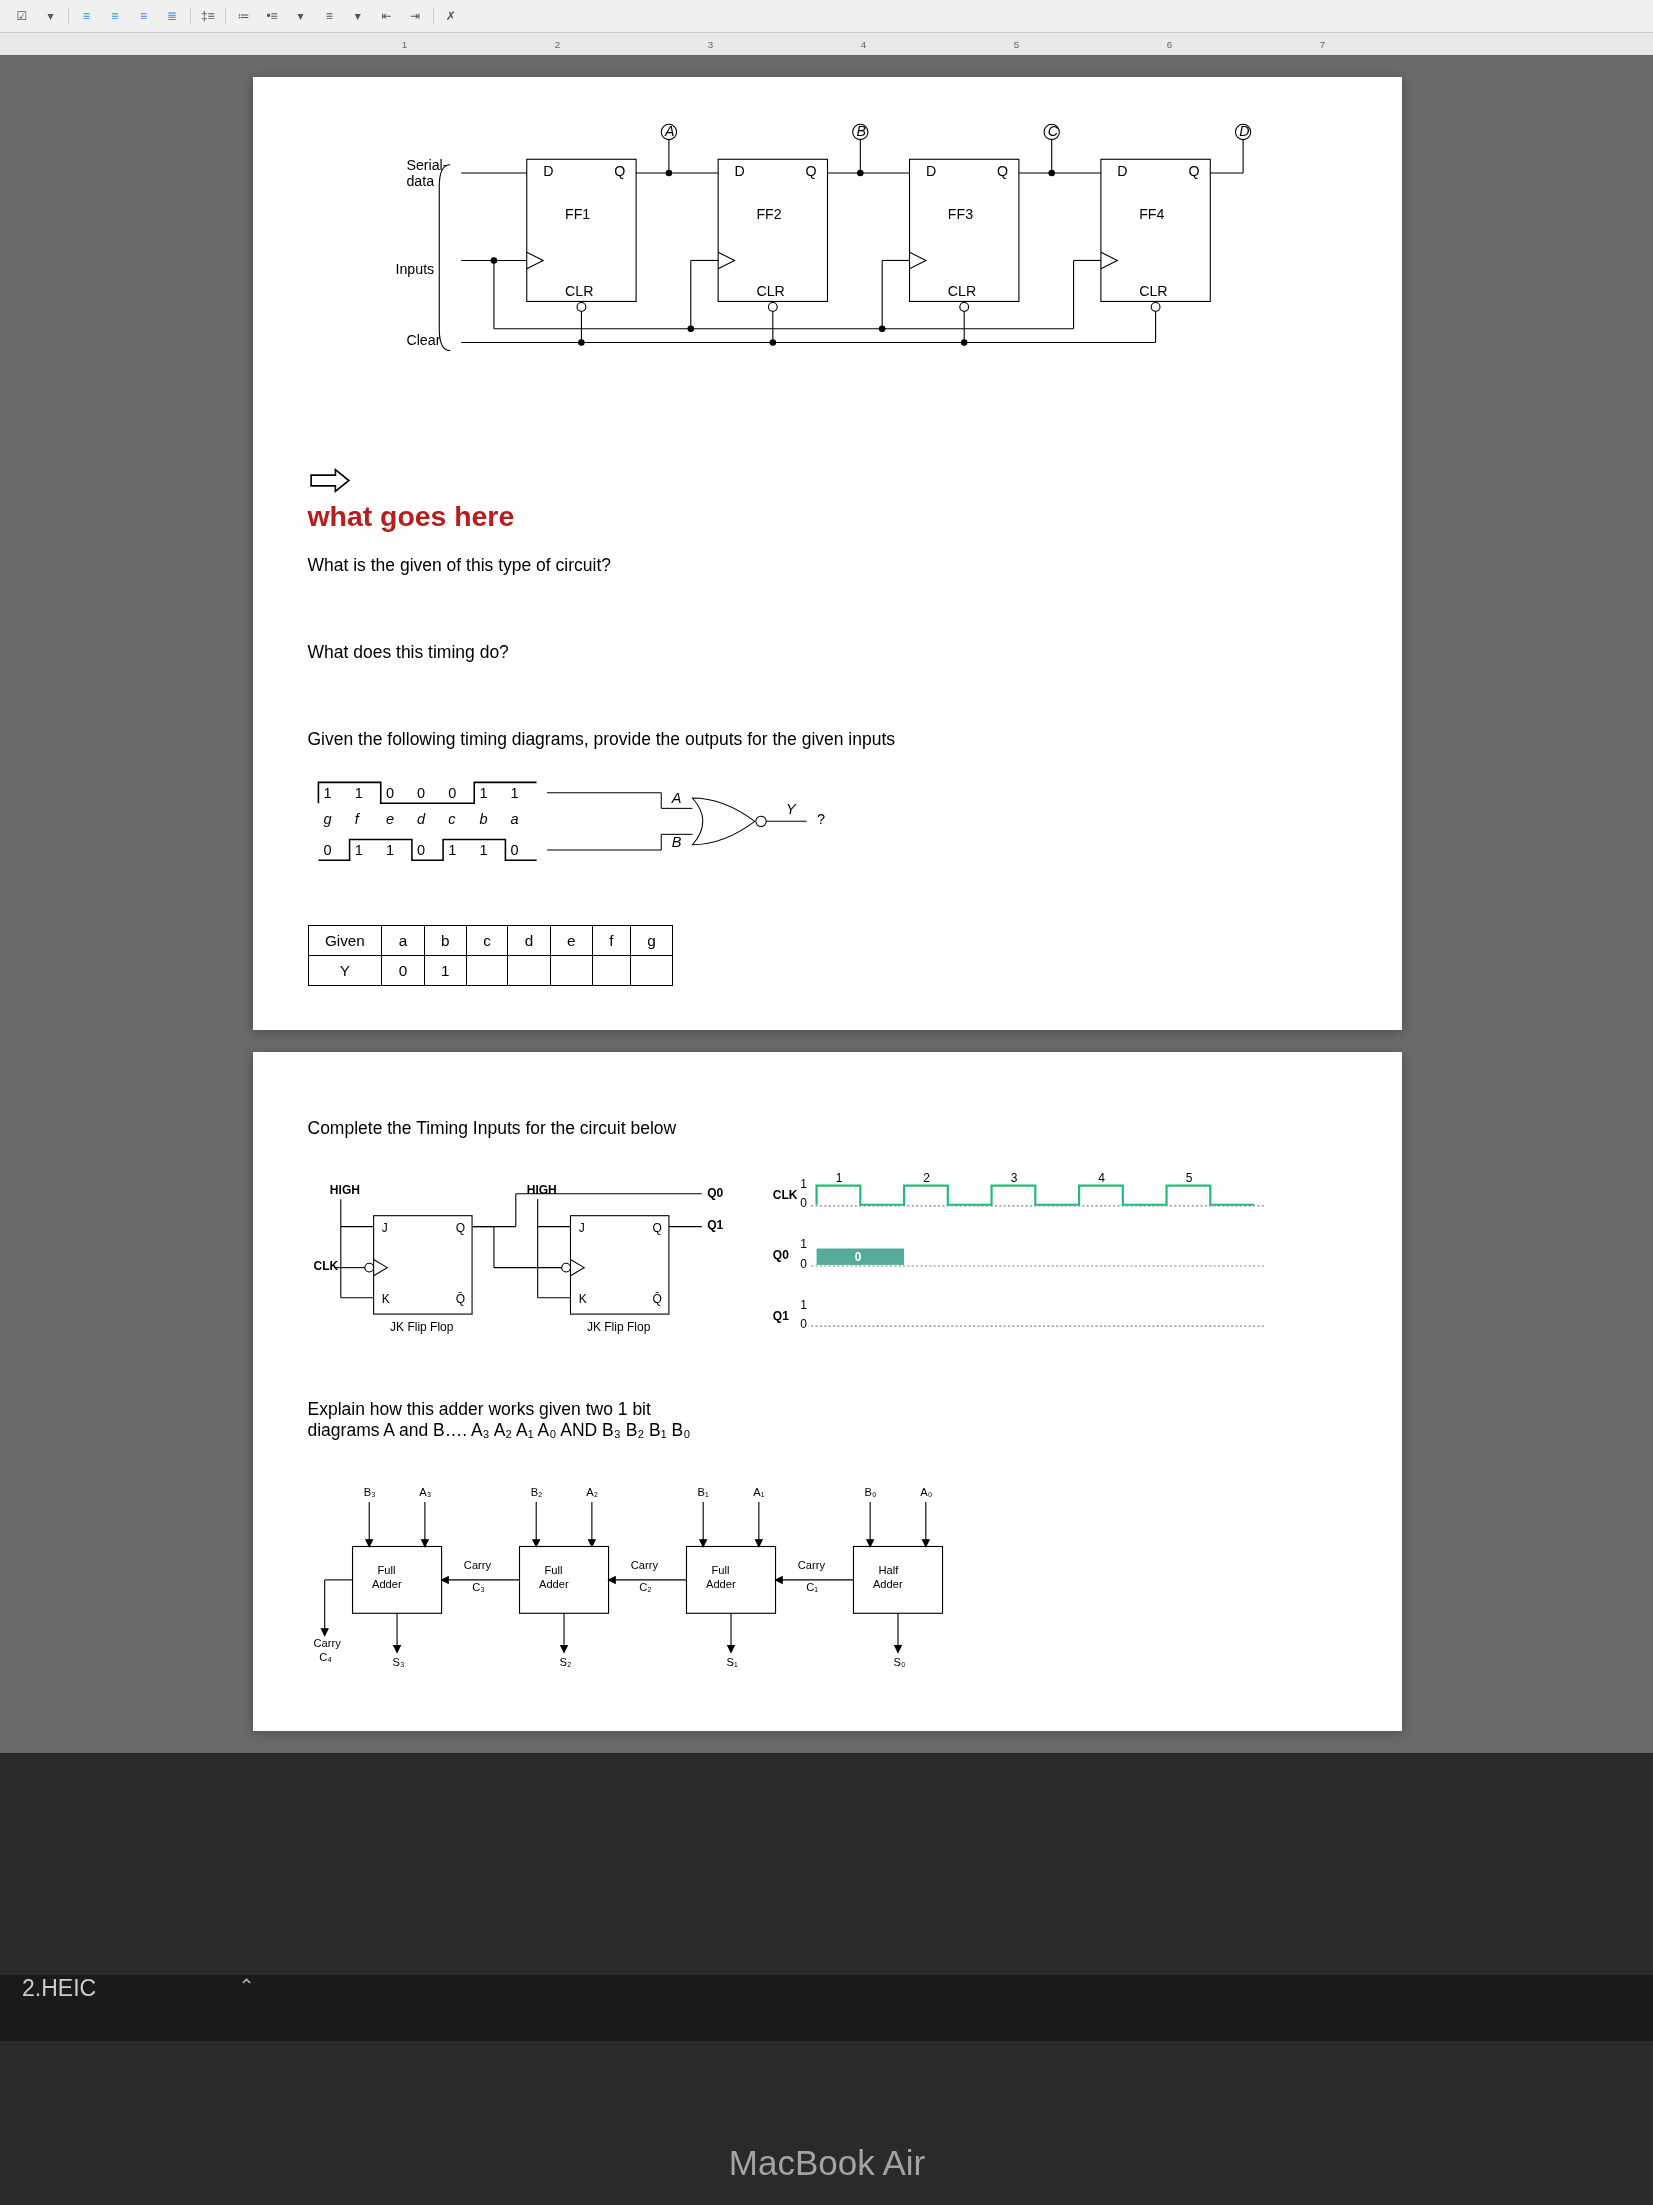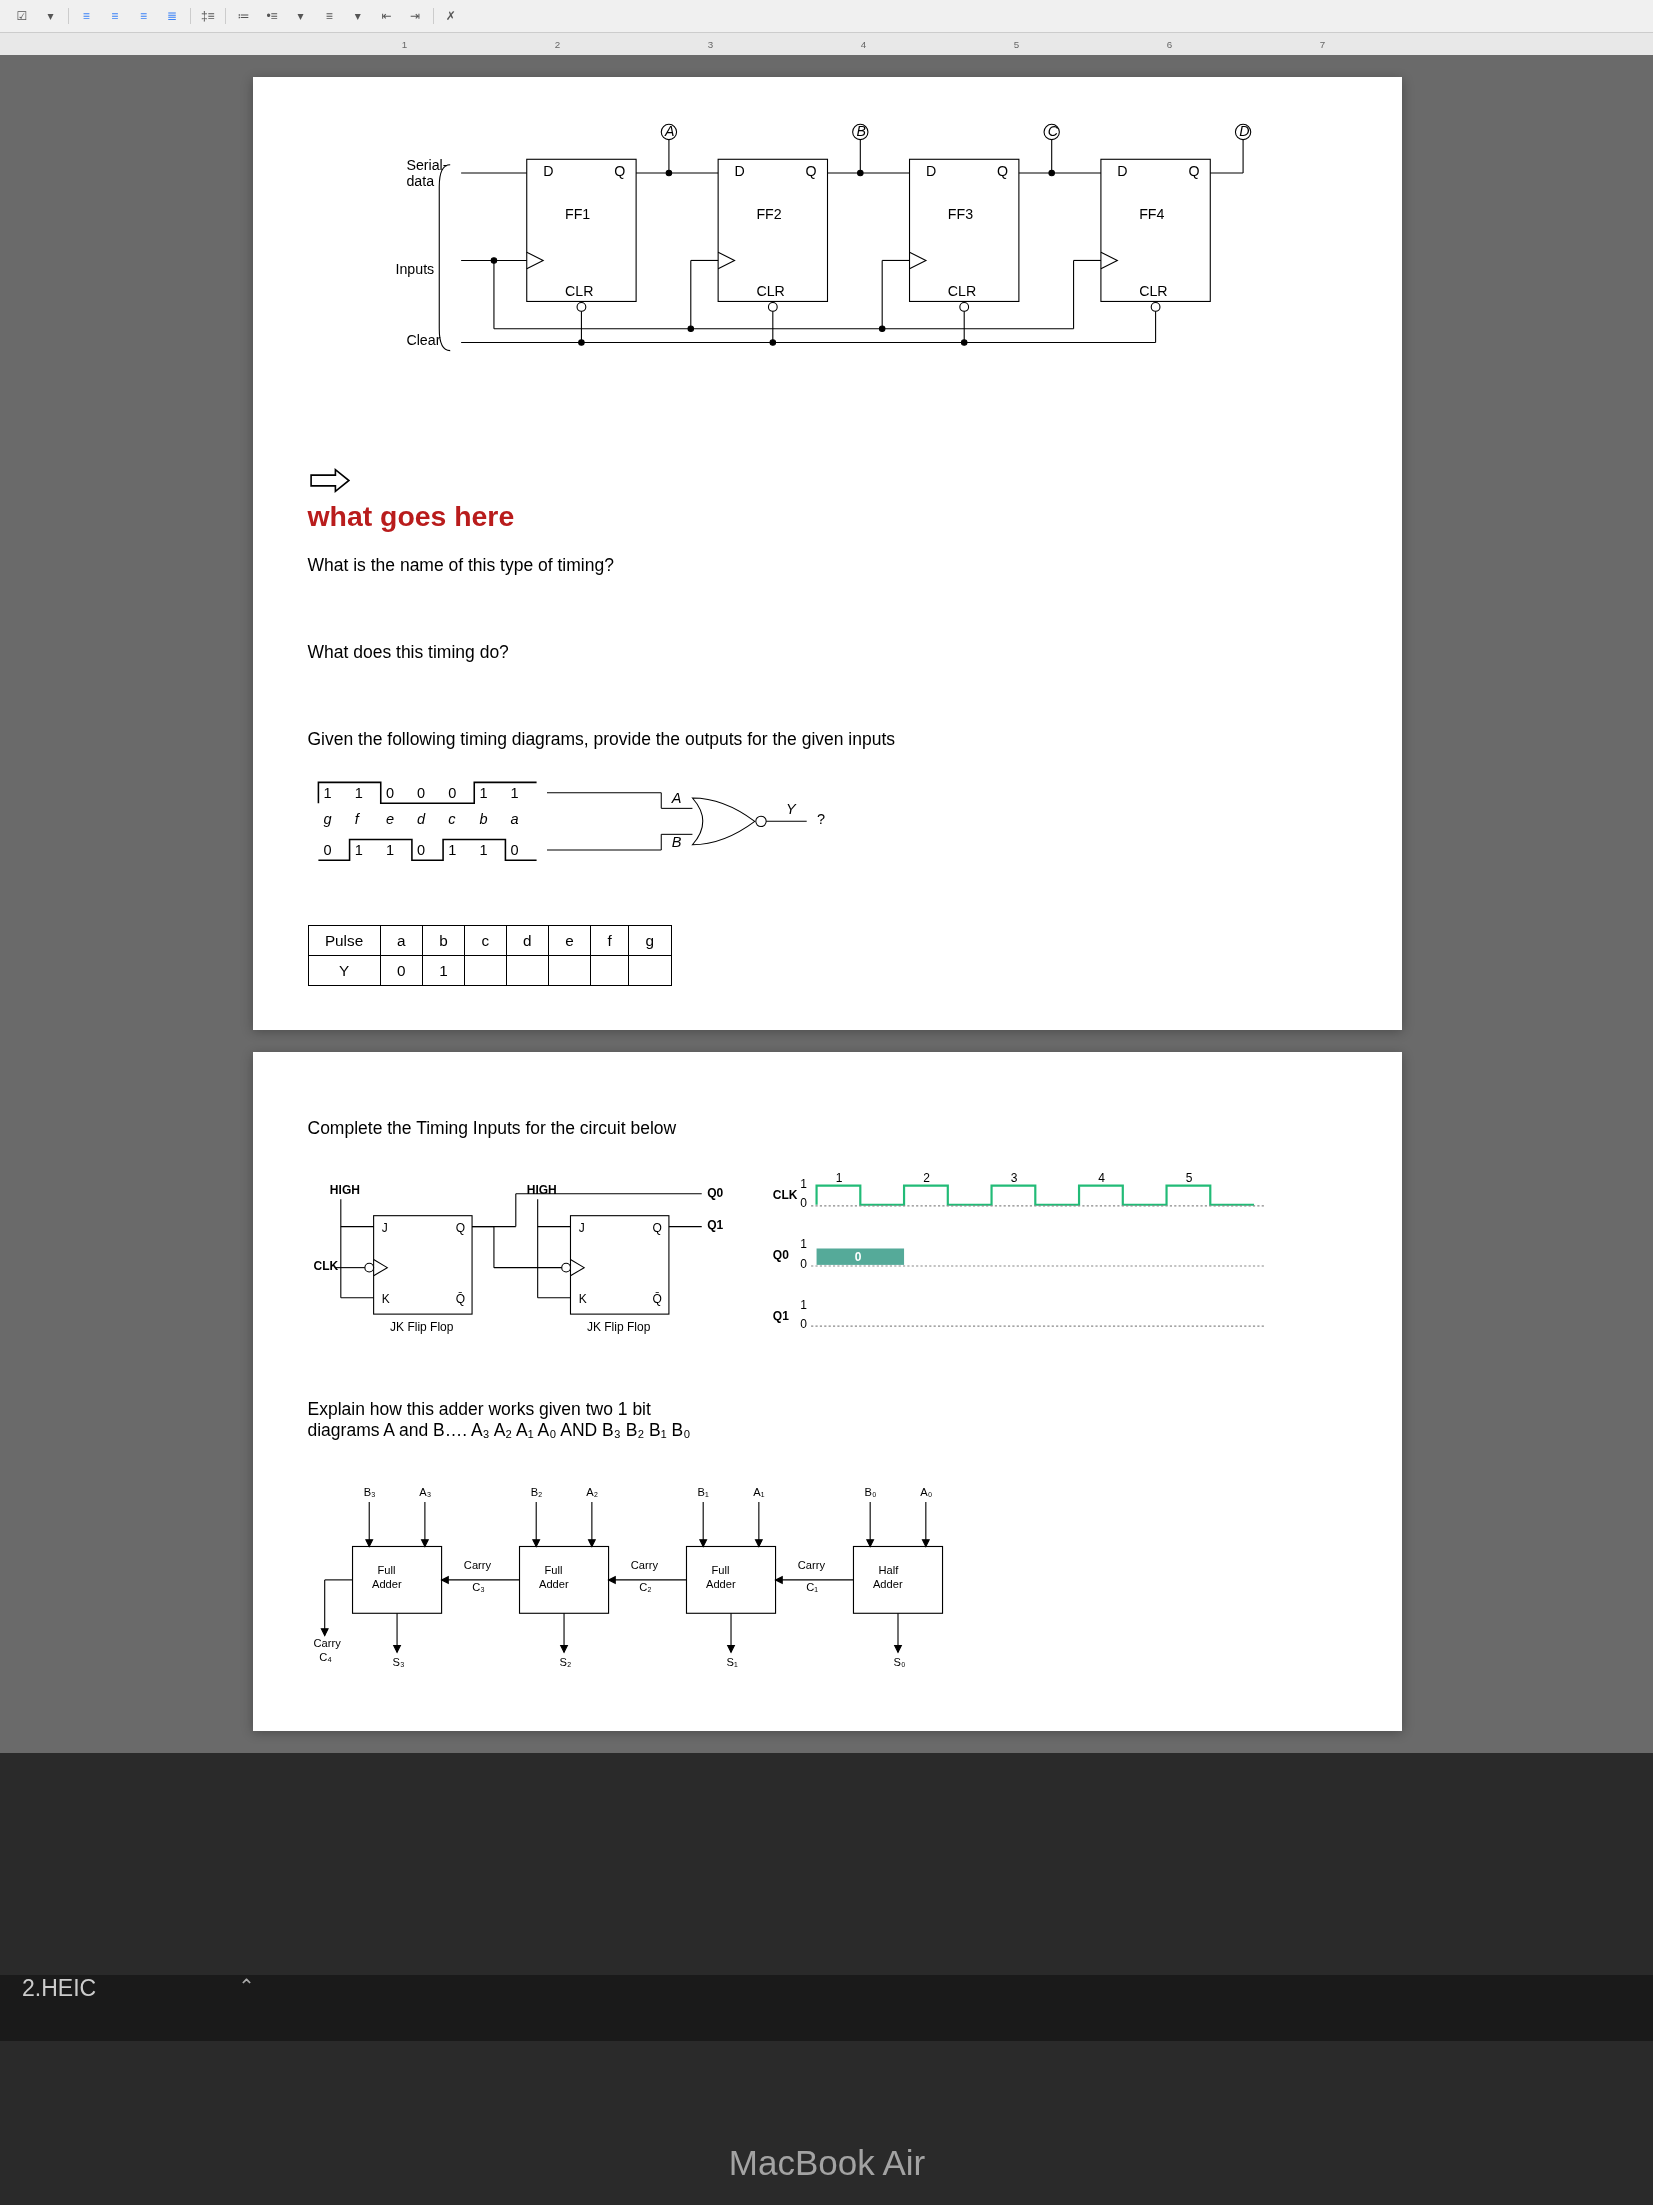--- a/index.html
+++ b/index.html
@@ -249,21 +249,21 @@
       </g>
     </svg>
 
     <div class="arrow-callout">
       <svg class="arrow-shape" viewBox="0 0 80 50">
         <path d="M5 15 L50 15 L50 5 L75 25 L50 45 L50 35 L5 35 Z" fill="none" stroke="#000" stroke-width="3"></path>
       </svg>
     </div>
     <div class="heading">what goes here</div>
 
-    <p class="question">What is the name of this type of timing?</p>
+    <p class="question">What is the given of this type of circuit?</p>
     <p class="question" style="margin-top:66px">What does this timing do?</p>
     <p class="question" style="margin-top:66px">Given the following timing diagrams, provide the outputs for the given inputs</p>
 
     
     <svg viewBox="0 0 1600 260" style="width:80%">
       <g font-family="Arial" font-size="28" fill="#000" stroke="#000" stroke-width="2">
 
         <path d="M20 60 L20 20 L80 20 L80 20 L140 20 L140 60 L200 60 L260 60 L320 60 L320 20 L380 20 L440 20" fill="none" stroke-width="3"></path>
         <text x="30" y="50" stroke="none">1</text>
           <text x="90" y="50" stroke="none">1</text>
@@ -303,21 +303,21 @@
         <circle cx="872" cy="95" r="10" fill="#fff"></circle>
         <line x1="882" y1="95" x2="960" y2="95"></line>
         <text x="920" y="80" stroke="none" font-style="italic">Y</text>
         <text x="980" y="100" stroke="none">?</text>
       </g>
     </svg>
 
     <table class="timing-table">
       <tbody>
           <tr>
-        <td>Pulse</td>
+        <td>Given</td>
         <td>a</td>
         <td>b</td>
         <td>c</td>
         <td>d</td>
         <td>e</td>
         <td>f</td>
         <td>g</td>
       </tr>
       <tr>
         <td>Y</td>

